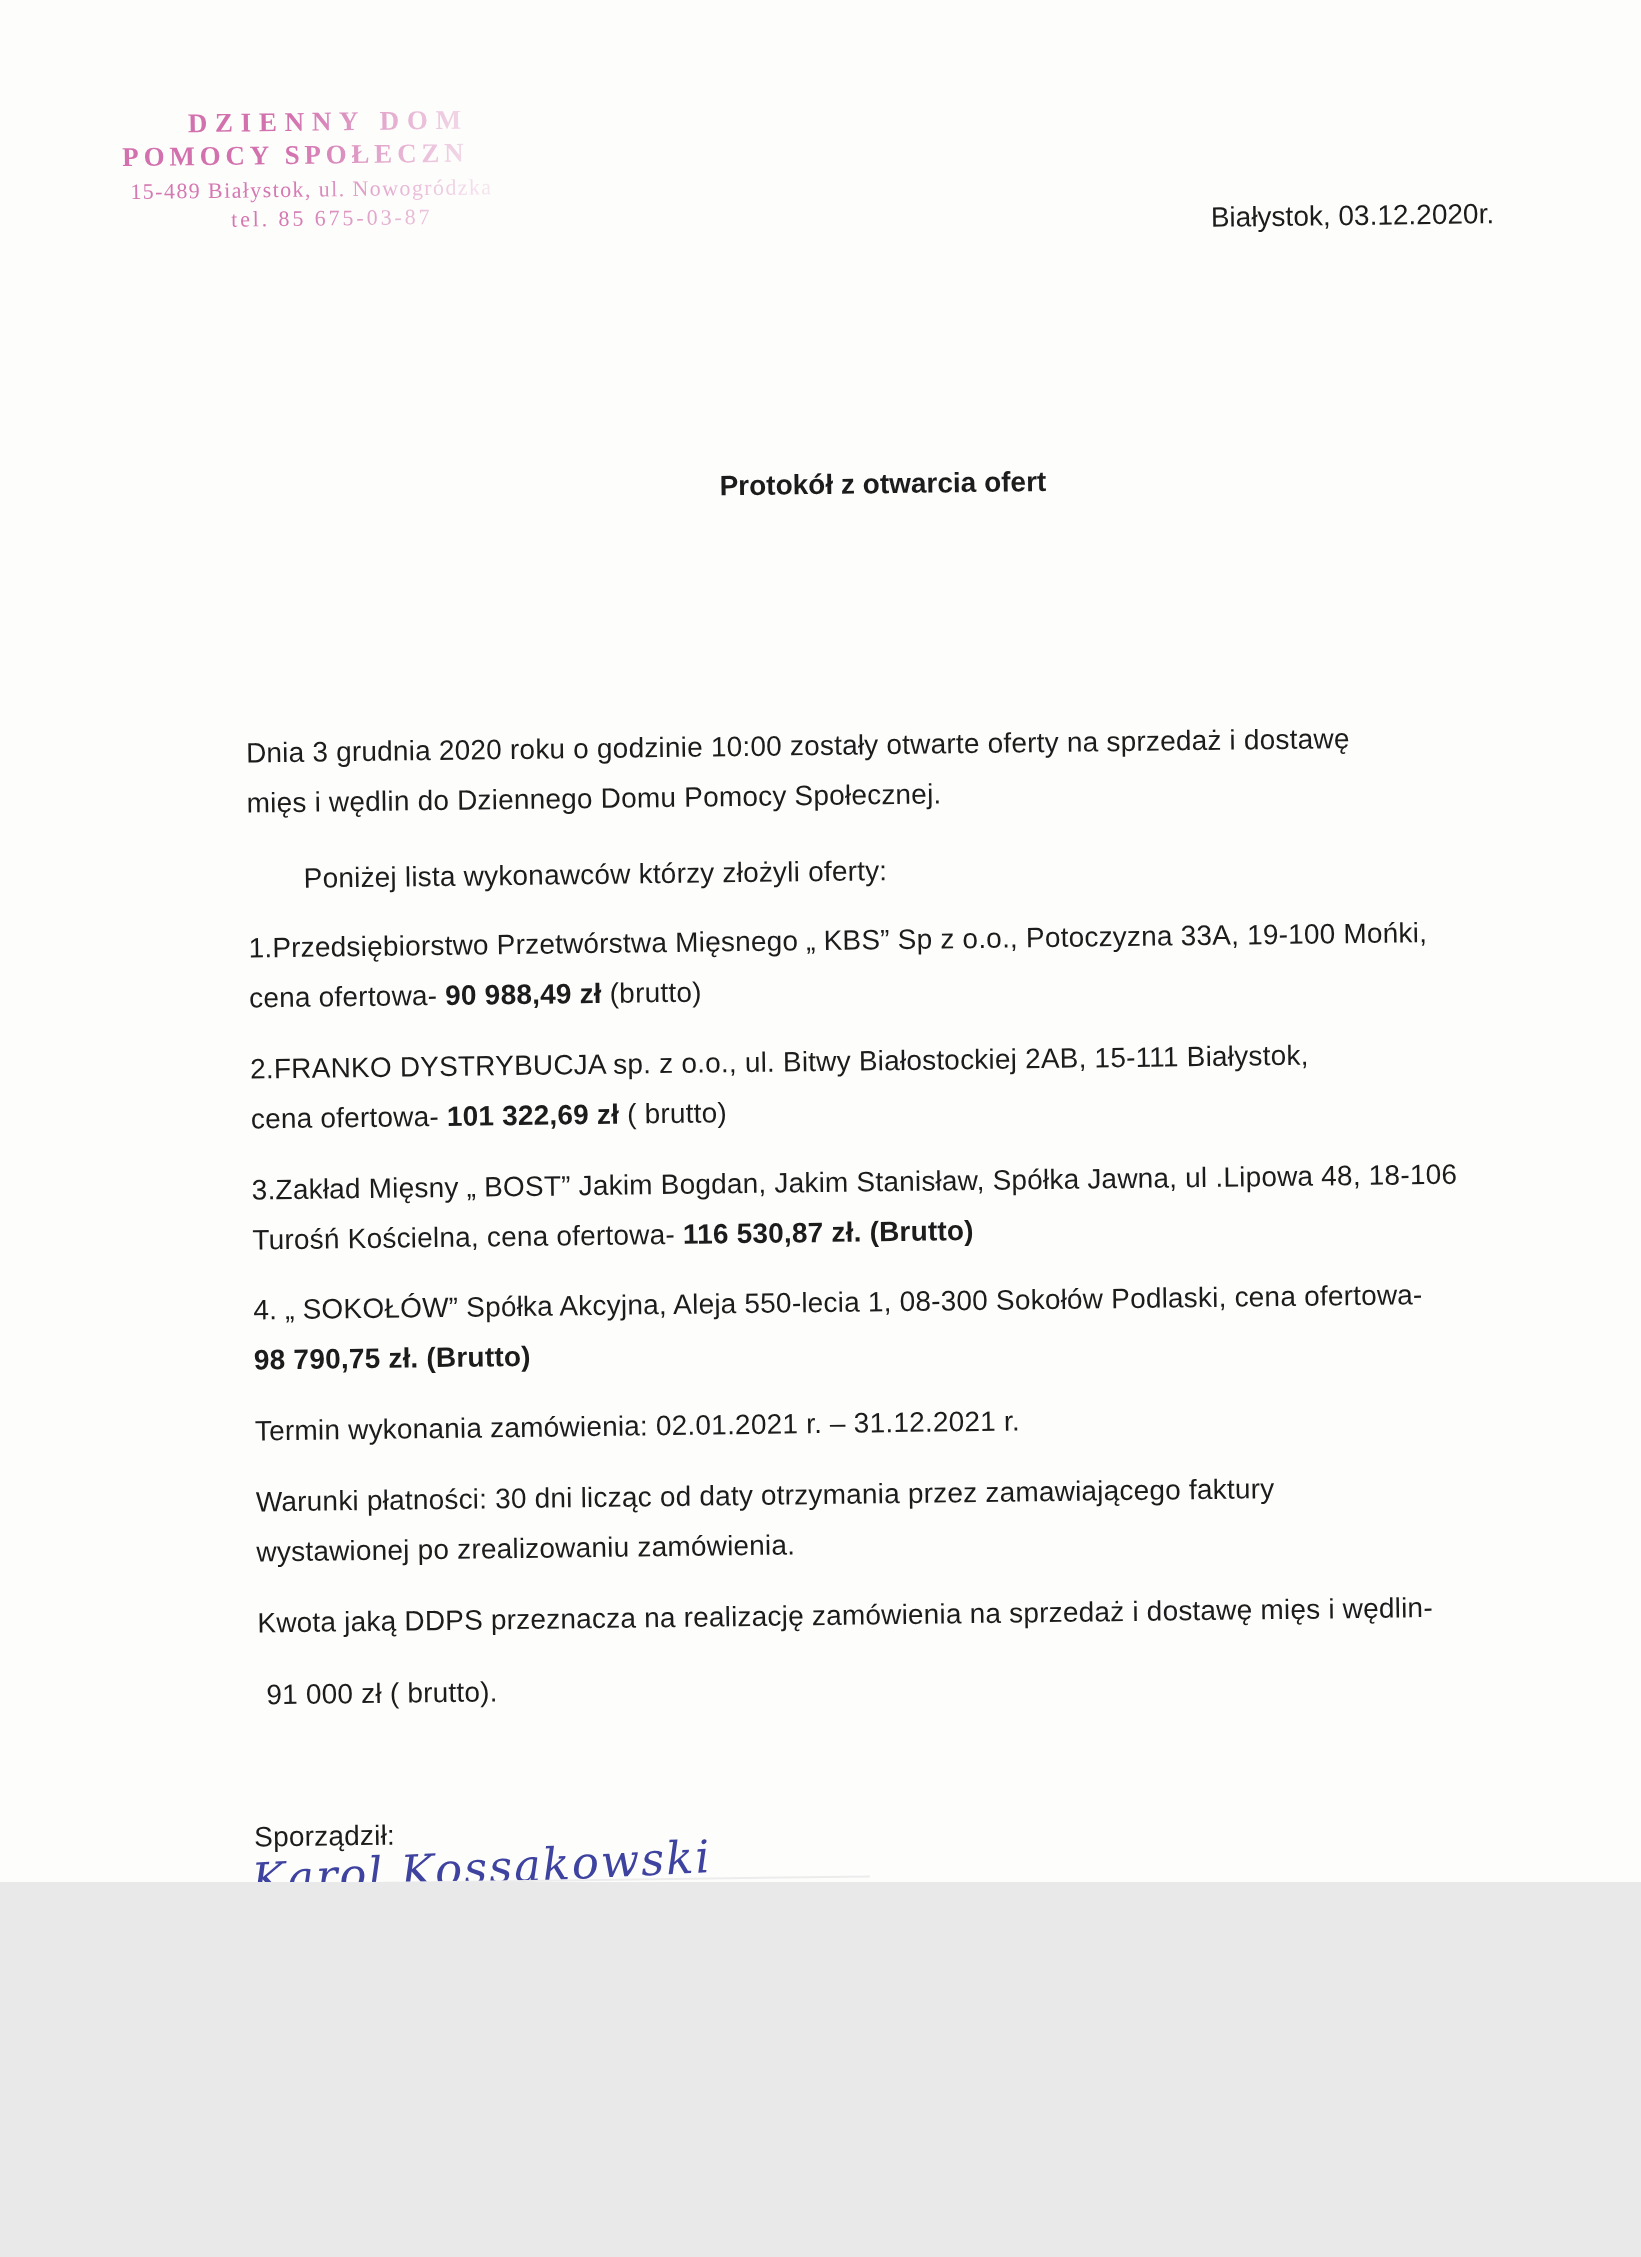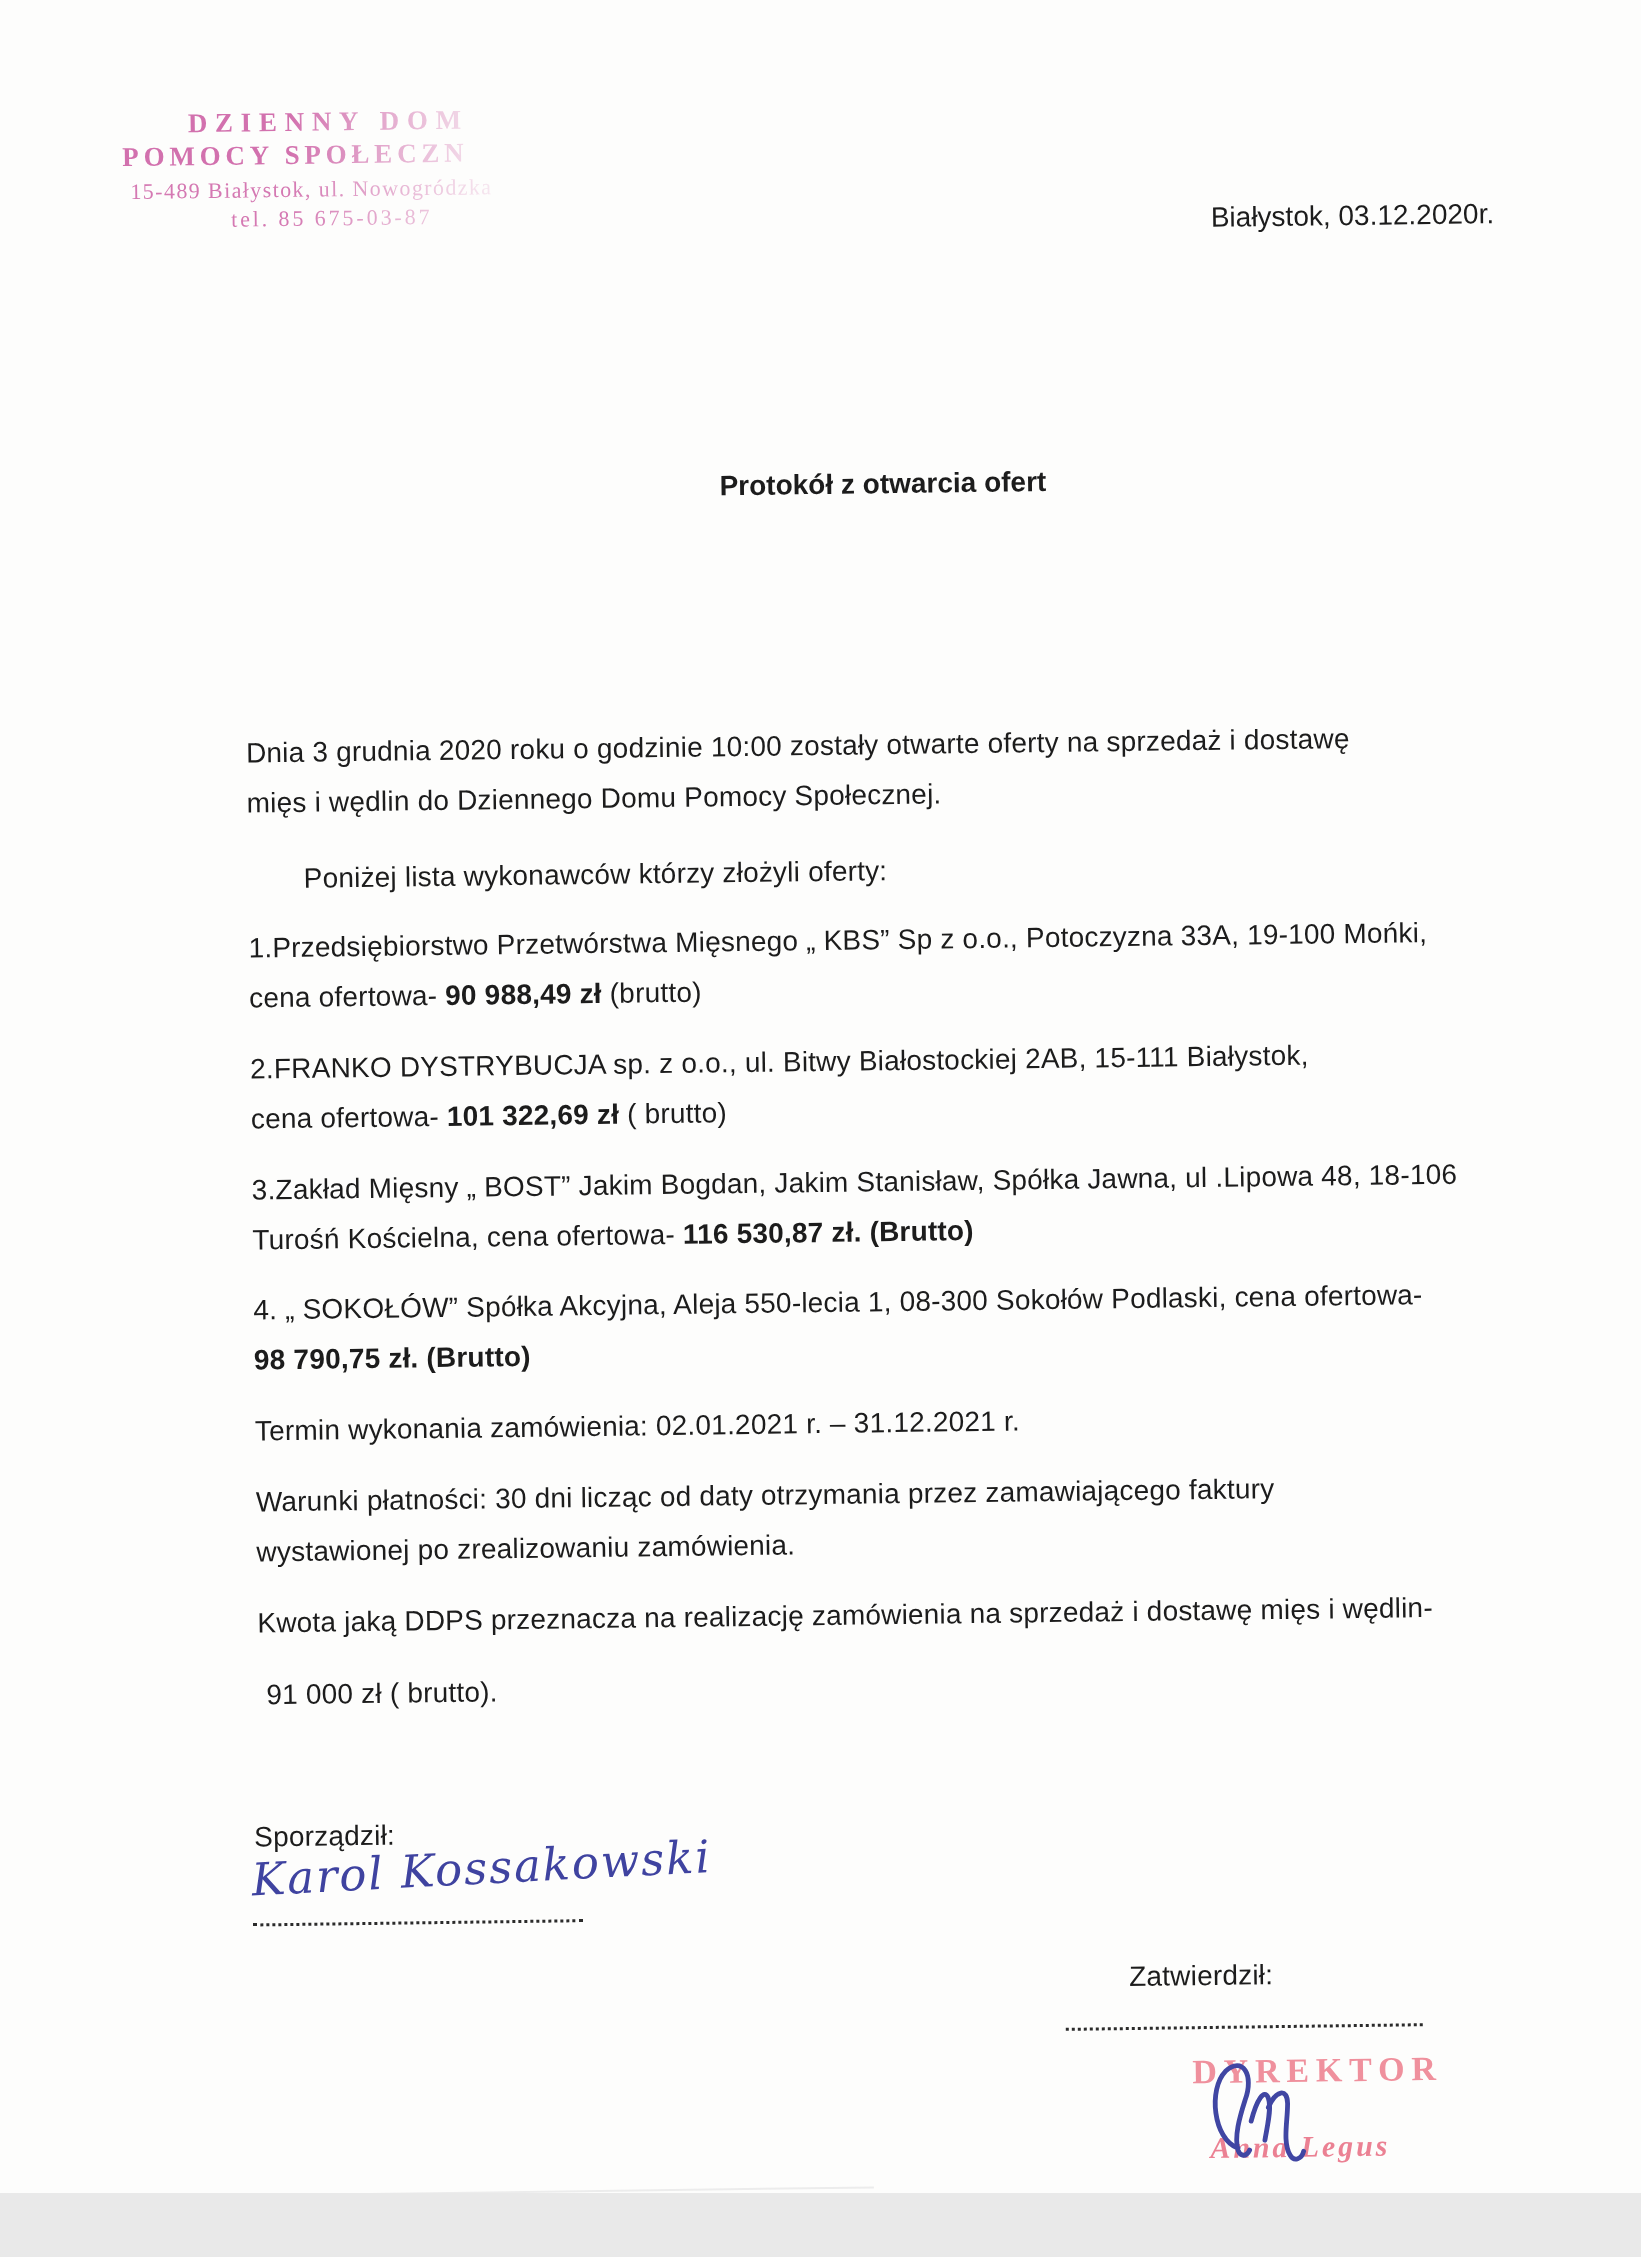--- a/index.html
+++ b/index.html
@@ -1,17 +1,17 @@
 <!DOCTYPE html>
 <html><head>
 <meta charset="utf-8">
 <style>
   html,body{margin:0;padding:0;background:#e9e9e9;}
   .page{
-    position:relative;width:1641px;height:2193px;margin:0 auto;
+    position:relative;width:1641px;height:1882px;margin:0 auto;
     background:#fdfdfc;overflow:hidden;
     font-family:"Liberation Sans",sans-serif;color:#1c1c1c;
   }
   .rot{position:absolute;inset:0;transform:rotate(-0.75deg);transform-origin:821px 1129px;}
   .abs{position:absolute;}
   .body-line{font-size:28px;line-height:50px;white-space:nowrap;letter-spacing:0.2px;}
   .b{font-weight:bold;}
   
   .stamp{
     color:#cf66a8;font-family:"Liberation Serif",serif;opacity:0.92;

